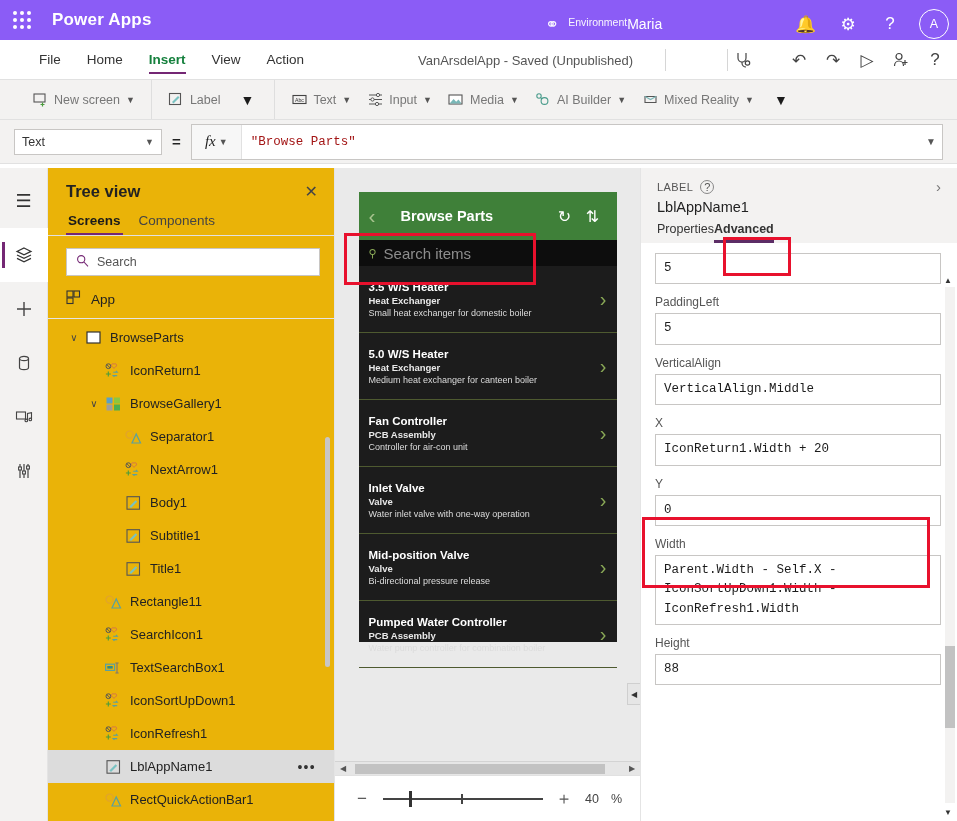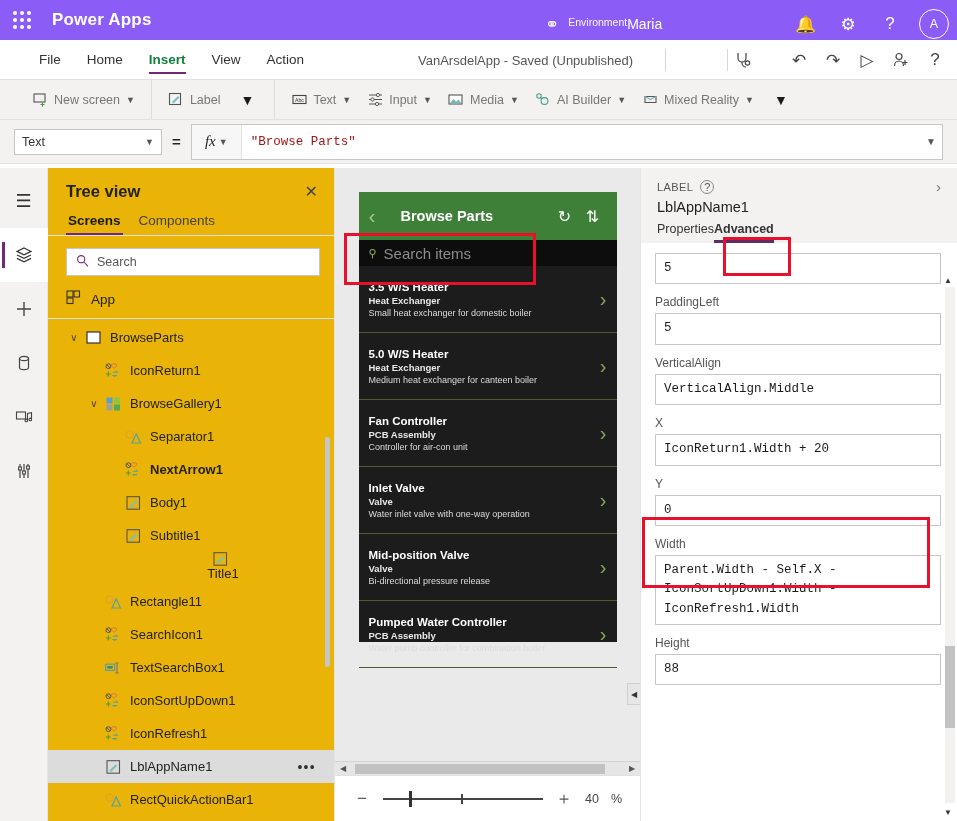--- a/index.html
+++ b/index.html
@@ -447,21 +447,21 @@
             <div class="tnode" style="padding-left: 58px;">
               <span class="chev"></span>
               <span class="tico">
                 <svg width="17" height="14" viewBox="0 0 17 14">
                   <circle cx="4.6" cy="4.6" r="3.6" stroke="#e0a32e" stroke-width="1.2" fill="none"></circle>
                   <path d="M7 13h8.5L11.2 4z" stroke="#5aa0a0" stroke-width="1.2" fill="none"></path>
                 </svg>
               </span>
               <span class="tlabel">Separator1</span>
             </div>
-            <div class="tnode" style="padding-left: 58px; font-weight: bold;">
+            <div class="tnode" style="padding-left: 58px;">
               <span class="chev"></span>
               <span class="tico">
                 <svg width="16" height="15" viewBox="0 0 16 15">
                   <circle cx="3.4" cy="3.2" r="2.4" stroke="#555" stroke-width="1" fill="none"></circle>
                   <path d="M1.7 1.5l3.4 3.4" stroke="#555" stroke-width="1"></path>
                   <path d="M9 1.2c1-1 2.6-.3 2.6 1 0 1.3-2.6 3-2.6 3s-2.6-1.7-2.6-3c0-1.3 1.6-2 2.6-1z" stroke="#d6744a" stroke-width="1" fill="none"></path>
                   <path d="M3.3 8.4v5M.9 11h4.8" stroke="#4a9c3c" stroke-width="1.1"></path>
                   <path d="M8.2 9.2h4l-1.2-1.2M12.2 12.6h-4l1.2 1.2" stroke="#5aa0a0" stroke-width="1.1" fill="none"></path>
                 </svg>
               </span>
@@ -480,21 +480,21 @@
             <div class="tnode" style="padding-left: 58px;">
               <span class="chev"></span>
               <span class="tico">
                 <svg width="15" height="14" viewBox="0 0 15 14">
                   <rect x="1" y="0.7" width="12.5" height="12.5" stroke="#555" stroke-width="1.1" fill="none"></rect>
                   <path d="M3.4 10.4L9.6 4.2l1.6 1.6-6.2 6.2z" fill="#79c2c2"></path>
                 </svg>
               </span>
               <span class="tlabel">Subtitle1</span>
             </div>
-            <div class="tnode" style="padding-left: 58px; flex-direction: column;">
+            <div class="tnode" style="padding-left: 58px;">
               <span class="chev"></span>
               <span class="tico">
                 <svg width="15" height="14" viewBox="0 0 15 14">
                   <rect x="1" y="0.7" width="12.5" height="12.5" stroke="#555" stroke-width="1.1" fill="none"></rect>
                   <path d="M3.4 10.4L9.6 4.2l1.6 1.6-6.2 6.2z" fill="#79c2c2"></path>
                 </svg>
               </span>
               <span class="tlabel">Title1</span>
             </div>
             <div class="tnode" style="padding-left: 38px; align-items: center;">

